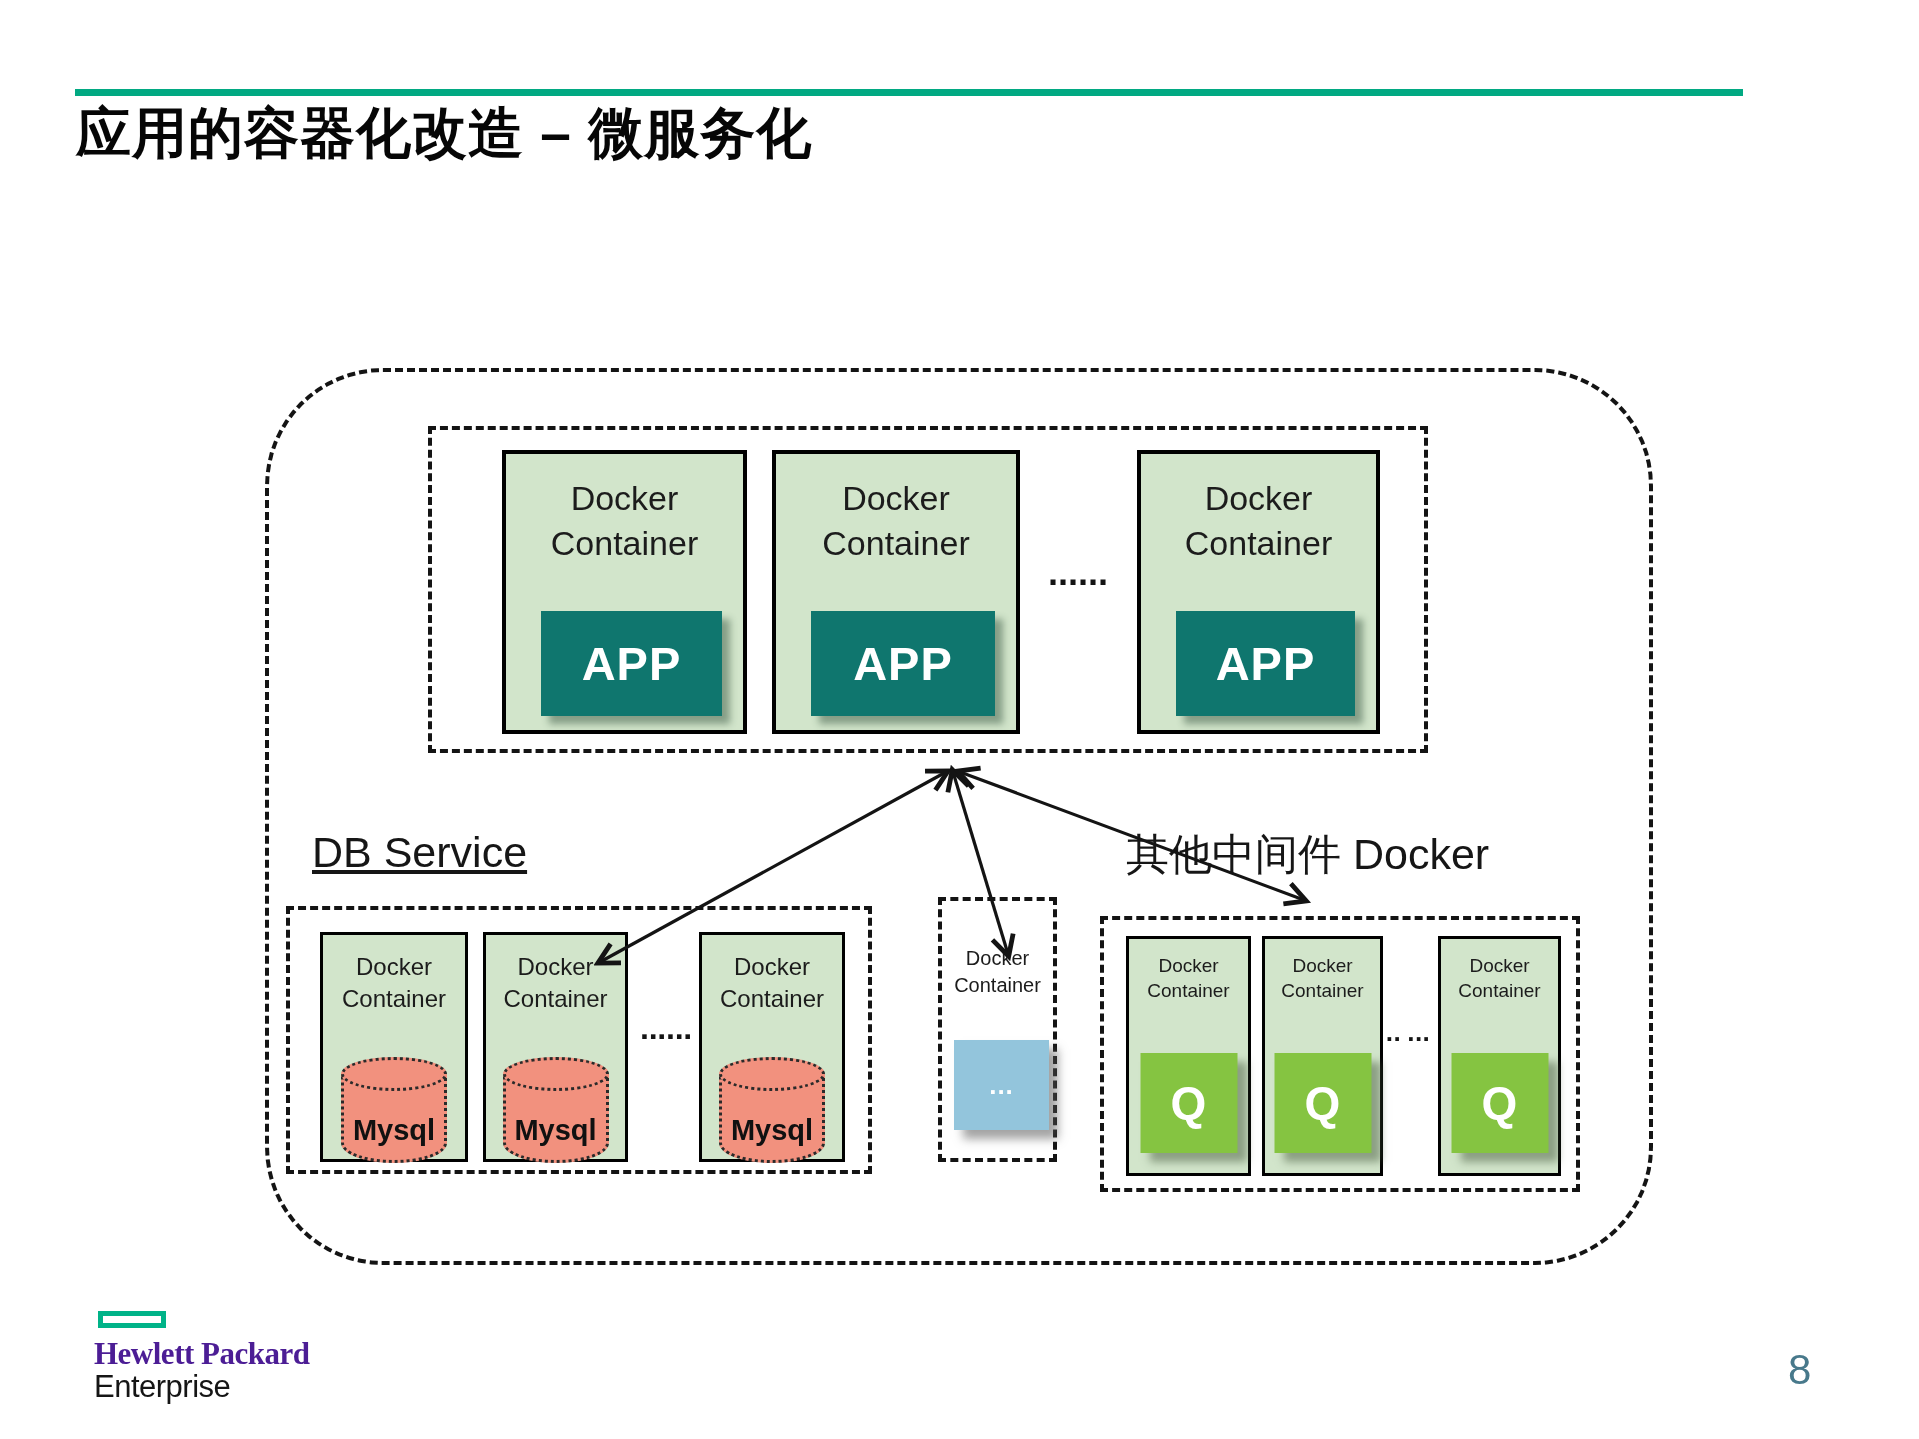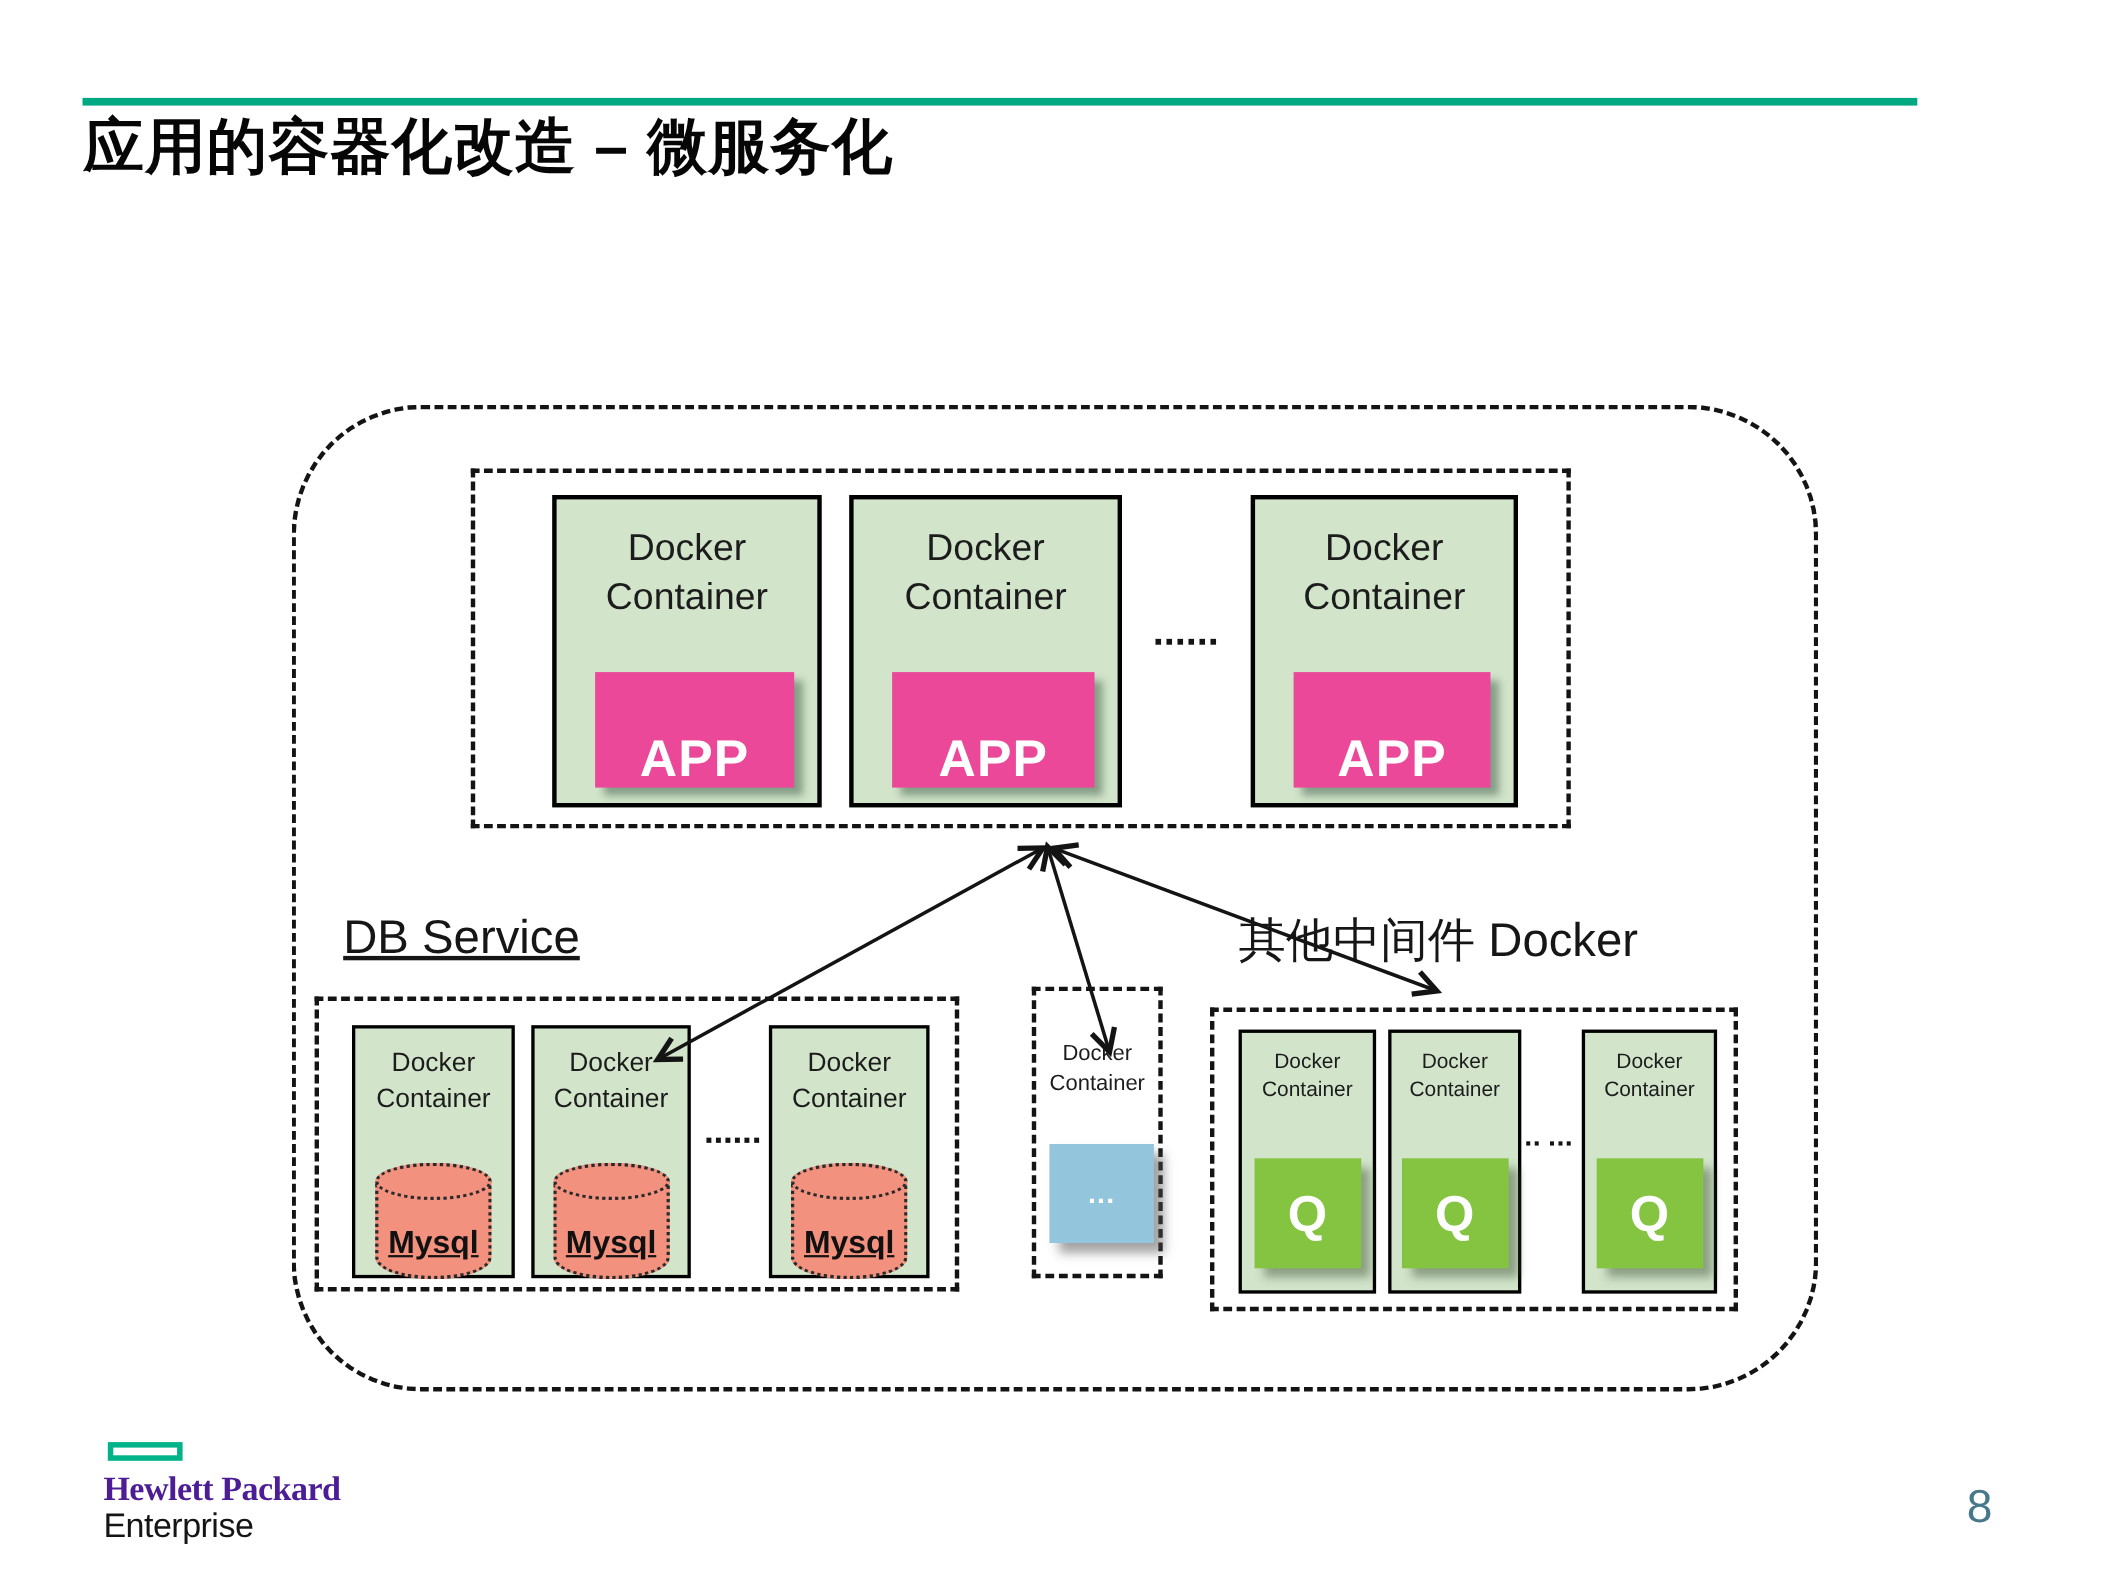--- a/index.html
+++ b/index.html
@@ -47,23 +47,23 @@
 
   .dc-mq { top:936px; height:240px; border-width:3px; }
   .dc-mq .dc-title { font-size:19px; padding:14px 8px 0 8px; }
   .dc-m1 { left:1126px; width:125px; }
   .dc-m2 { left:1262px; width:121px; }
   .dc-m3 { left:1438px; width:123px; }
 
   .mid-title { font-size:20px; text-align:center; color:#1c1c1c; line-height:1.35; padding-top:44px; }
 
   
-  .app-box { position:absolute; left:35px; right:21px; top:157px; height:105px; background:#ec4899;
+  .app-box { position:absolute; left:35px; right:21px; top:157px; height:105px; background:#0f766e;
     box-shadow:8px 8px 7px rgba(40,70,50,0.45);
-    display:flex; align-items:flex-end; justify-content:center;
+    display:flex; align-items:center; justify-content:center;
     color:#fff; font-size:47px; font-weight:bold; letter-spacing:1px; }
 
   
   .q-box { position:absolute; left:50%; transform:translateX(-50%); top:114px; width:97px; height:100px;
     background:#85c441; box-shadow:9px 9px 8px rgba(70,90,60,0.5);
     display:flex; align-items:center; justify-content:center;
     color:#fff; font-size:46px; font-weight:bold; }
 
   
   .mid-box { position:absolute; left:12px; top:139px; width:95px; height:90px; background:#93c5dc;
@@ -72,21 +72,21 @@
     color:#fff; font-size:26px; font-weight:bold; letter-spacing:1px; }
 
   
   .cyl { position:absolute; left:50%; transform:translateX(-50%); top:122px; width:106px; height:106px; }
   .cyl-top { position:absolute; top:0; left:0; width:100%; height:34px; border-radius:50%;
     background:#f2917e; border:3px dotted #2a2a2a; z-index:2; }
   .cyl-body { position:absolute; top:17px; left:0; right:0; bottom:0; background:#f2917e;
     border:3px dotted #2a2a2a; border-top:none;
     border-radius:0 0 53px 53px / 0 0 20px 20px; }
   .cyl-label { position:absolute; bottom:16px; width:100%; text-align:center;
-    font-size:29px; font-weight:bold; color:#111; z-index:3;text-decoration:underline; }
+    font-size:29px; font-weight:bold; color:#111; z-index:3; }
 
   
   .dots { position:absolute; font-weight:bold; color:#141414; text-align:center; z-index:2; white-space:nowrap; }
   .dots-top { left:1022px; top:562px; width:112px; font-size:36px; letter-spacing:-2px; }
   .dots-db  { left:630px;  top:1018px; width:72px; font-size:32px; letter-spacing:-2px; }
   .dots-mq  { left:1376px; top:1024px; width:64px; font-size:26px; letter-spacing:-1px; }
 
   
   .arrows { position:absolute; left:0; top:0; z-index:5; pointer-events:none; }
 

